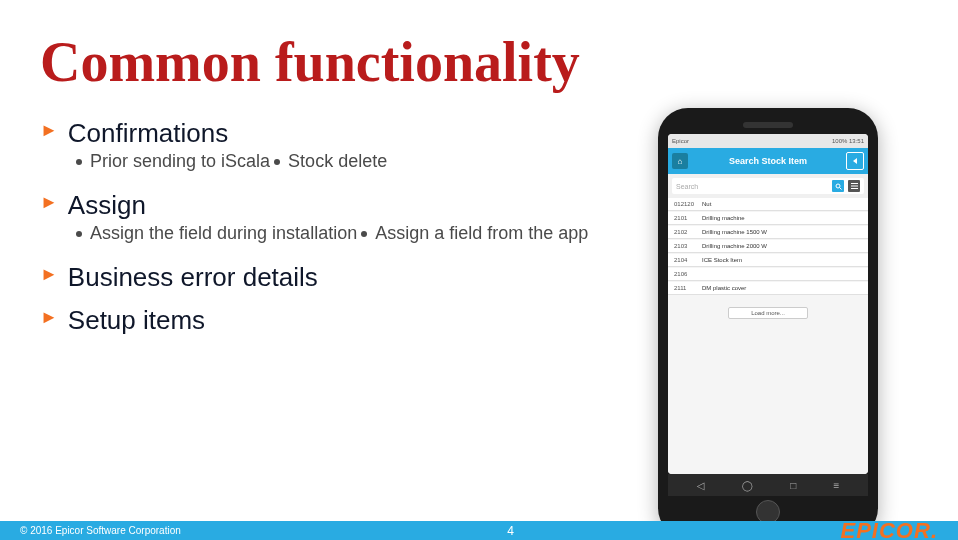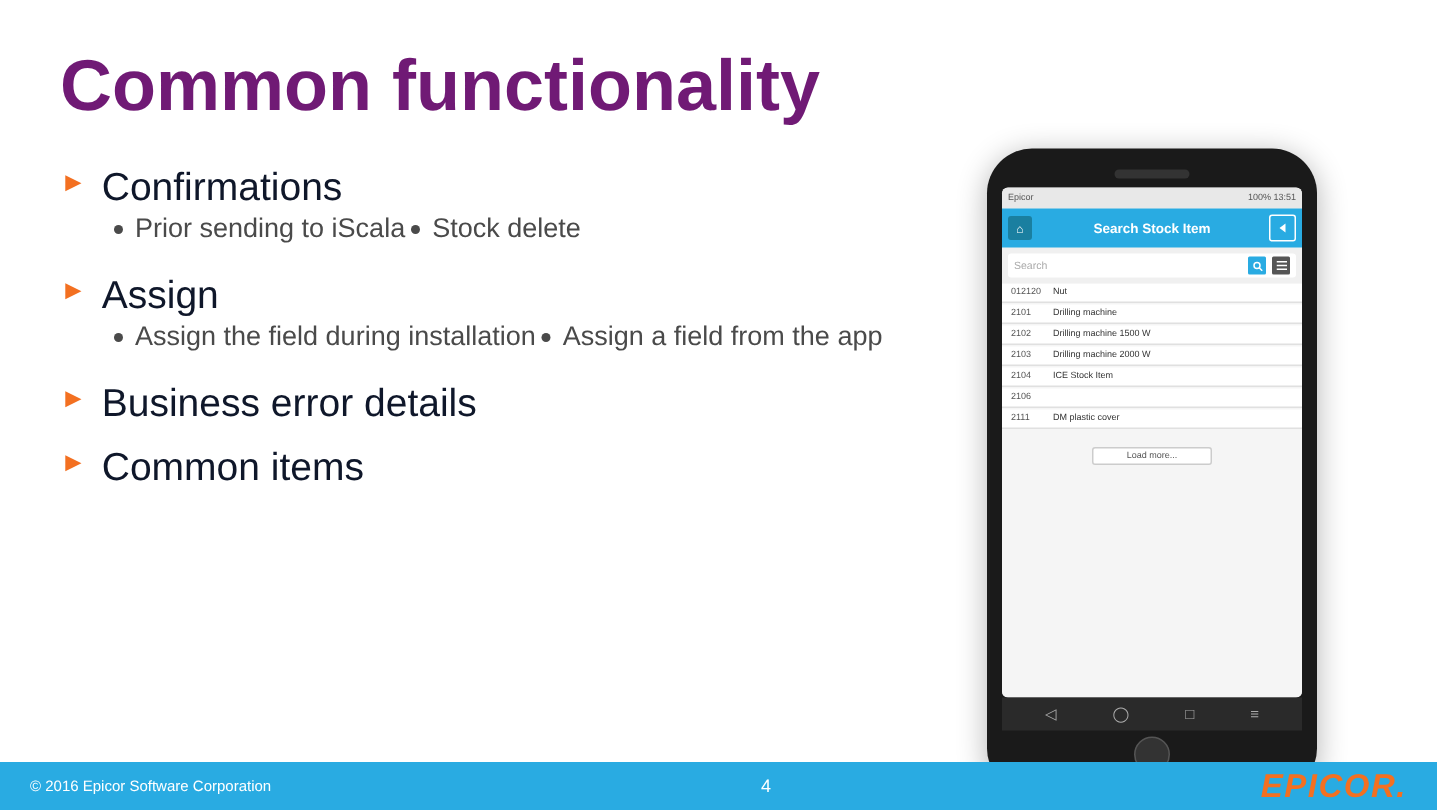--- a/index.html
+++ b/index.html
@@ -14,24 +14,25 @@
 
     .slide {
       width: 958px;
       height: 540px;
       background: #ffffff;
       position: relative;
       padding: 30px 40px 20px 40px;
     }
 
     .title {
-      font-size: 48px;
+      font-size: 56px;
       font-weight: 700;
-      color: #701a75;
+      color: #b91c1c;
       margin-bottom: 24px;
+      font-family: Liberation Serif, serif;
     }
 
     .content-area {
       display: flex;
       flex-direction: row;
       height: calc(100% - 80px);
     }
 
     .left-content {
       flex: 1;
@@ -282,21 +283,21 @@
       align-items: center;
       justify-content: center;
     }
 
     
     .footer {
       position: absolute;
       bottom: 0;
       left: 0;
       right: 0;
-      height: 32px;
+      height: 19px;
       background: #29abe2;
       display: flex;
       align-items: center;
       justify-content: space-between;
       padding: 0 20px;
     }
 
     .footer-copyright {
       font-size: 10px;
       color: white;
@@ -364,21 +365,21 @@
         </div>
       </div>
 
       <div class="bullet-item">
         <span class="arrow-icon">►</span>
         <span class="bullet-label">Business error details</span>
       </div>
 
       <div class="bullet-item">
         <span class="arrow-icon">►</span>
-        <span class="bullet-label">Common items</span>
+        <span class="bullet-label">Setup items</span>
       </div>
 
     </div>
 
     <div class="phone-area">
       <div class="phone">
         <div class="phone-speaker"></div>
         <div class="phone-screen">
 
           <div class="phone-status-bar">

